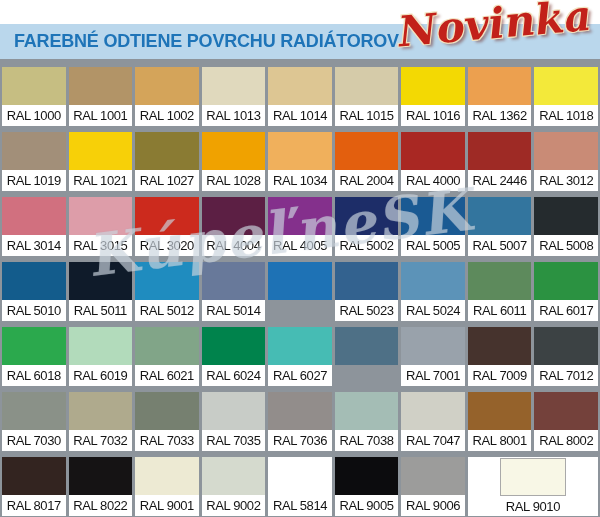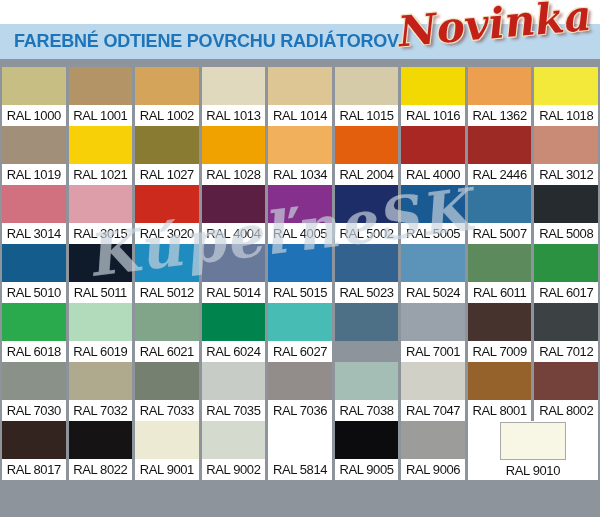--- a/index.html
+++ b/index.html
@@ -21,21 +21,21 @@
     font-family:"DejaVu Serif",serif;font-style:italic;font-weight:bold;
     font-size:42px;color:#C2211A;transform:rotate(-5deg);
     text-shadow:1px 1px 0 #F2E2C0,-1px 1px 0 #F2E2C0,1px -1px 0 #F2E2C0,
                 -1px -1px 0 #F2E2C0,3px 3px 3px rgba(100,20,10,.45);
   }
   .ral-grid{
     position:absolute;left:0;top:59px;width:600px;height:458px;
     background:#8D949B;box-sizing:border-box;
     padding:8px 2px 0 2px;
     display:grid;grid-template-columns:repeat(9,1fr);
-    grid-auto-rows:59px;gap:0 3px;
+    grid-auto-rows:59px;gap:6px 3px;
   }
   .cell{display:flex;flex-direction:column;min-width:0;}
   .swatch{height:38px;flex:none;}
   .label{
     height:21px;flex:none;background:#ffffff;color:#141414;
     font-size:13px;letter-spacing:-0.4px;
     display:flex;align-items:center;justify-content:center;
     white-space:nowrap;overflow:hidden;
   }
   .cell.wide{grid-column:span 2;background:#ffffff;}
@@ -183,21 +183,20 @@
     <div class="cell">
       <div class="swatch" style="background: rgb(31, 140, 191);"></div>
       <div class="label">RAL 5012</div>
     </div>
     <div class="cell">
       <div class="swatch" style="background: rgb(104, 121, 154);"></div>
       <div class="label">RAL 5014</div>
     </div>
     <div class="cell">
       <div class="swatch" style="background: rgb(30, 114, 181);"></div>
-      <div class="label">RAL 5015</div>
     </div>
     <div class="cell">
       <div class="swatch" style="background: rgb(51, 98, 143);"></div>
       <div class="label">RAL 5023</div>
     </div>
     <div class="cell">
       <div class="swatch" style="background: rgb(92, 147, 184);"></div>
       <div class="label">RAL 5024</div>
     </div>
     <div class="cell">

